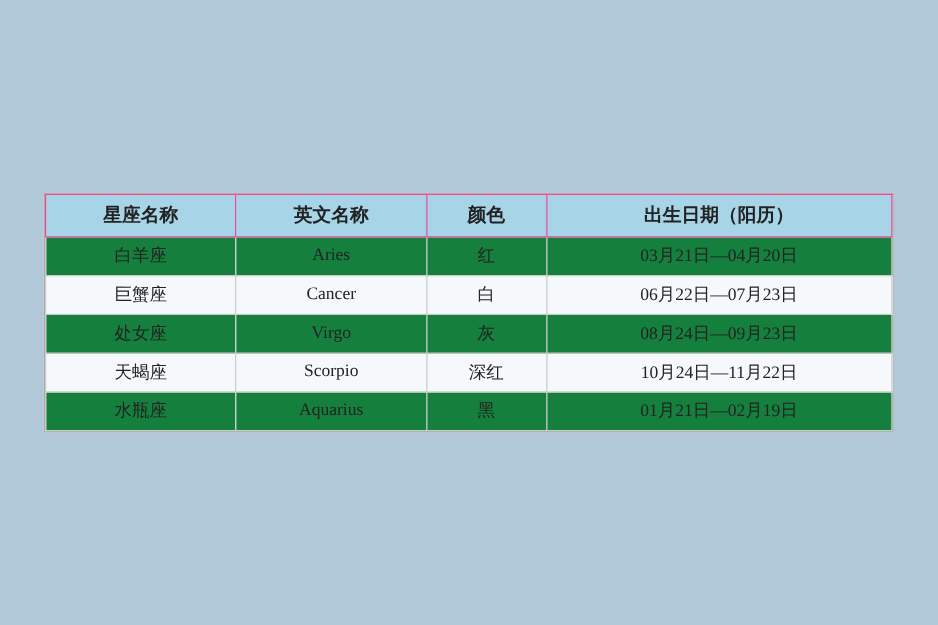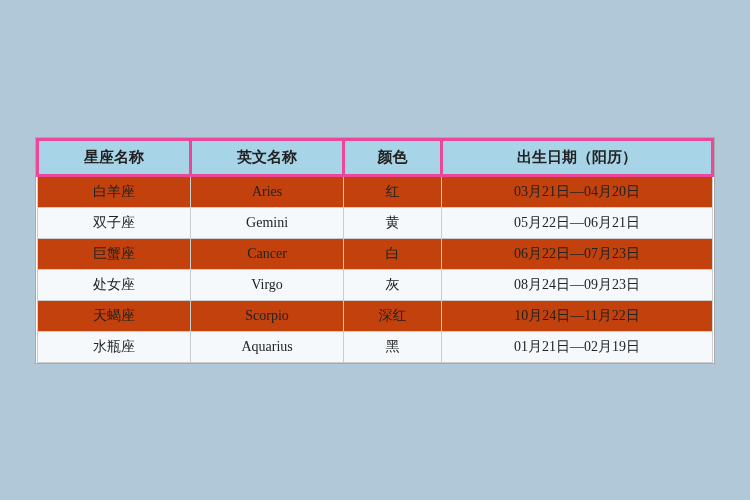--- a/index.html
+++ b/index.html
@@ -20,34 +20,34 @@
       background: #ffffff;
       border: 1px solid #aaaaaa;
       width: 680px;
     }
     table {
       width: 100%;
       border-collapse: collapse;
     }
     thead tr th {
       background-color: #a8d4e8;
-      border: 3px solid #ec4899;
+      border: 1px solid #ec4899;
       padding: 7px 10px;
       text-align: center;
       font-size: 15px;
       font-weight: bold;
       color: #222222;
     }
     tbody tr td {
       border: 1px solid #cccccc;
       padding: 6px 10px;
       text-align: center;
       font-size: 14px;
       color: #222222;
-      background-color: #c2410c;
+      background-color: #15803d;
     }
     tbody tr:nth-child(even) td {
       background-color: #f5f9fc;
     }
   </style>
 </head>
 <body>
 
 <div class="table-container">
   <table>
@@ -58,26 +58,20 @@
         <th>颜色</th>
         <th>出生日期（阳历）</th>
       </tr>
     </thead>
     <tbody id="table-body">
     <tr>
           <td>白羊座</td>
           <td>Aries</td>
           <td>红</td>
           <td>03月21日—04月20日</td>
-        </tr>
-        <tr>
-          <td>双子座</td>
-          <td>Gemini</td>
-          <td>黄</td>
-          <td>05月22日—06月21日</td>
         </tr>
         <tr>
           <td>巨蟹座</td>
           <td>Cancer</td>
           <td>白</td>
           <td>06月22日—07月23日</td>
         </tr>
         <tr>
           <td>处女座</td>
           <td>Virgo</td>

